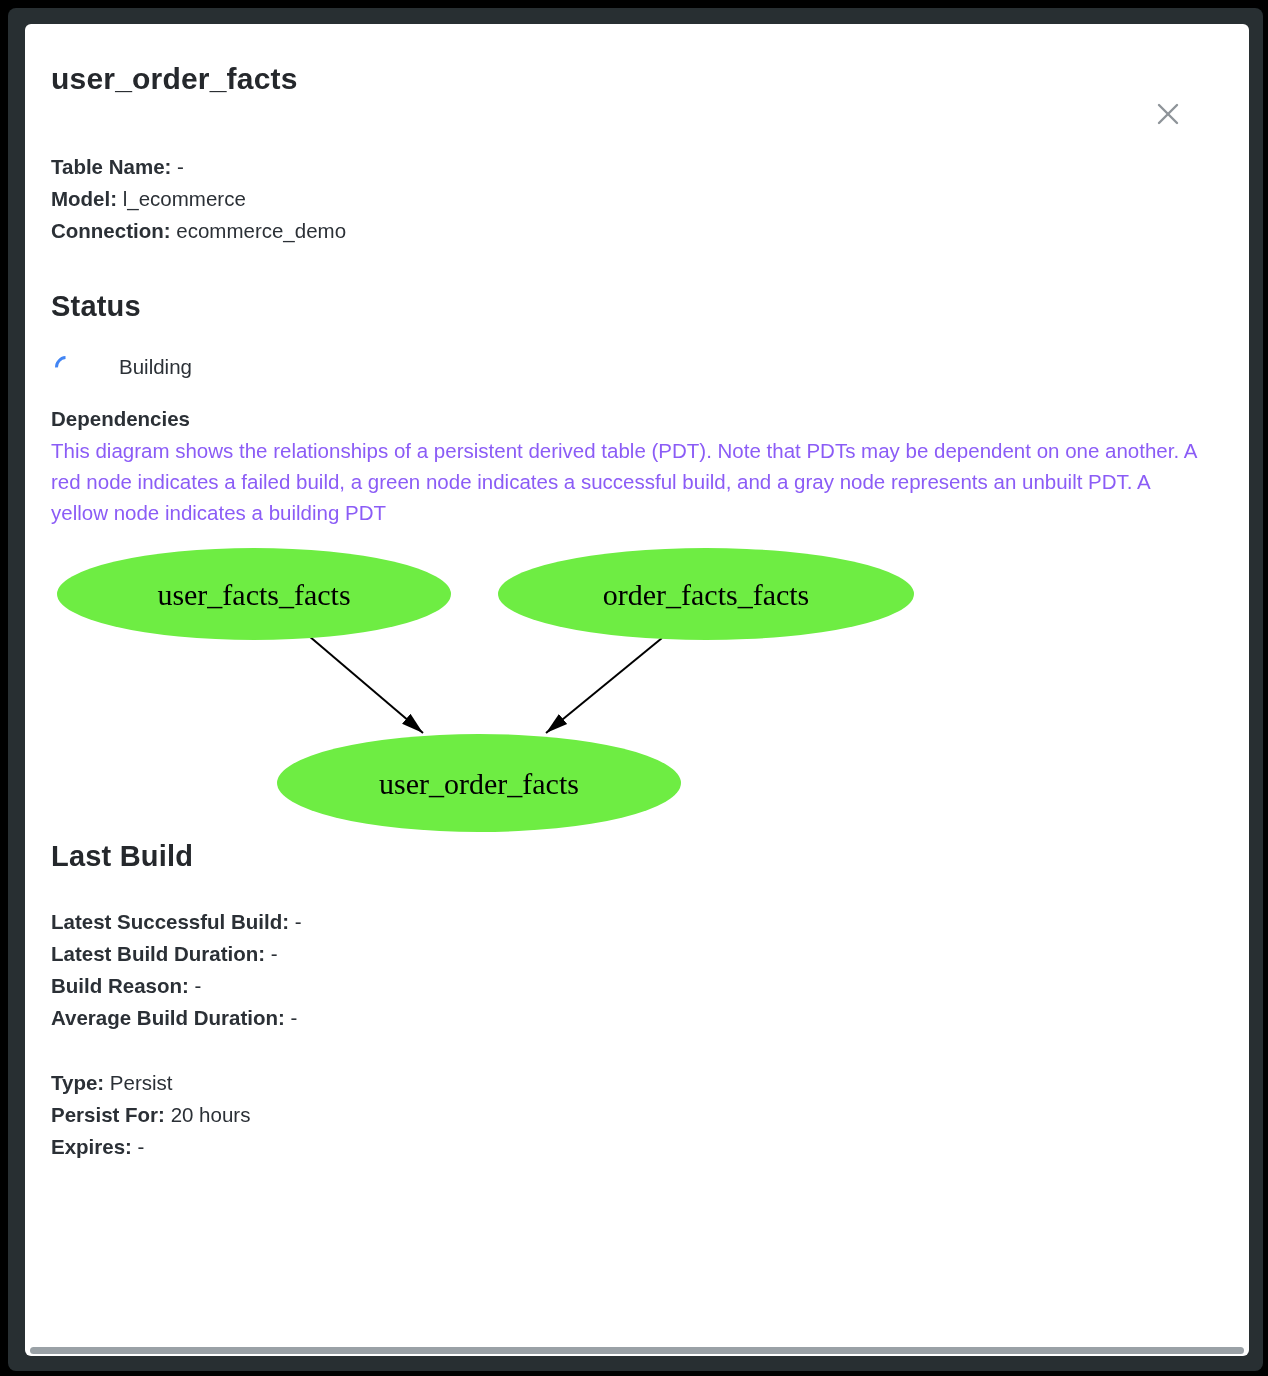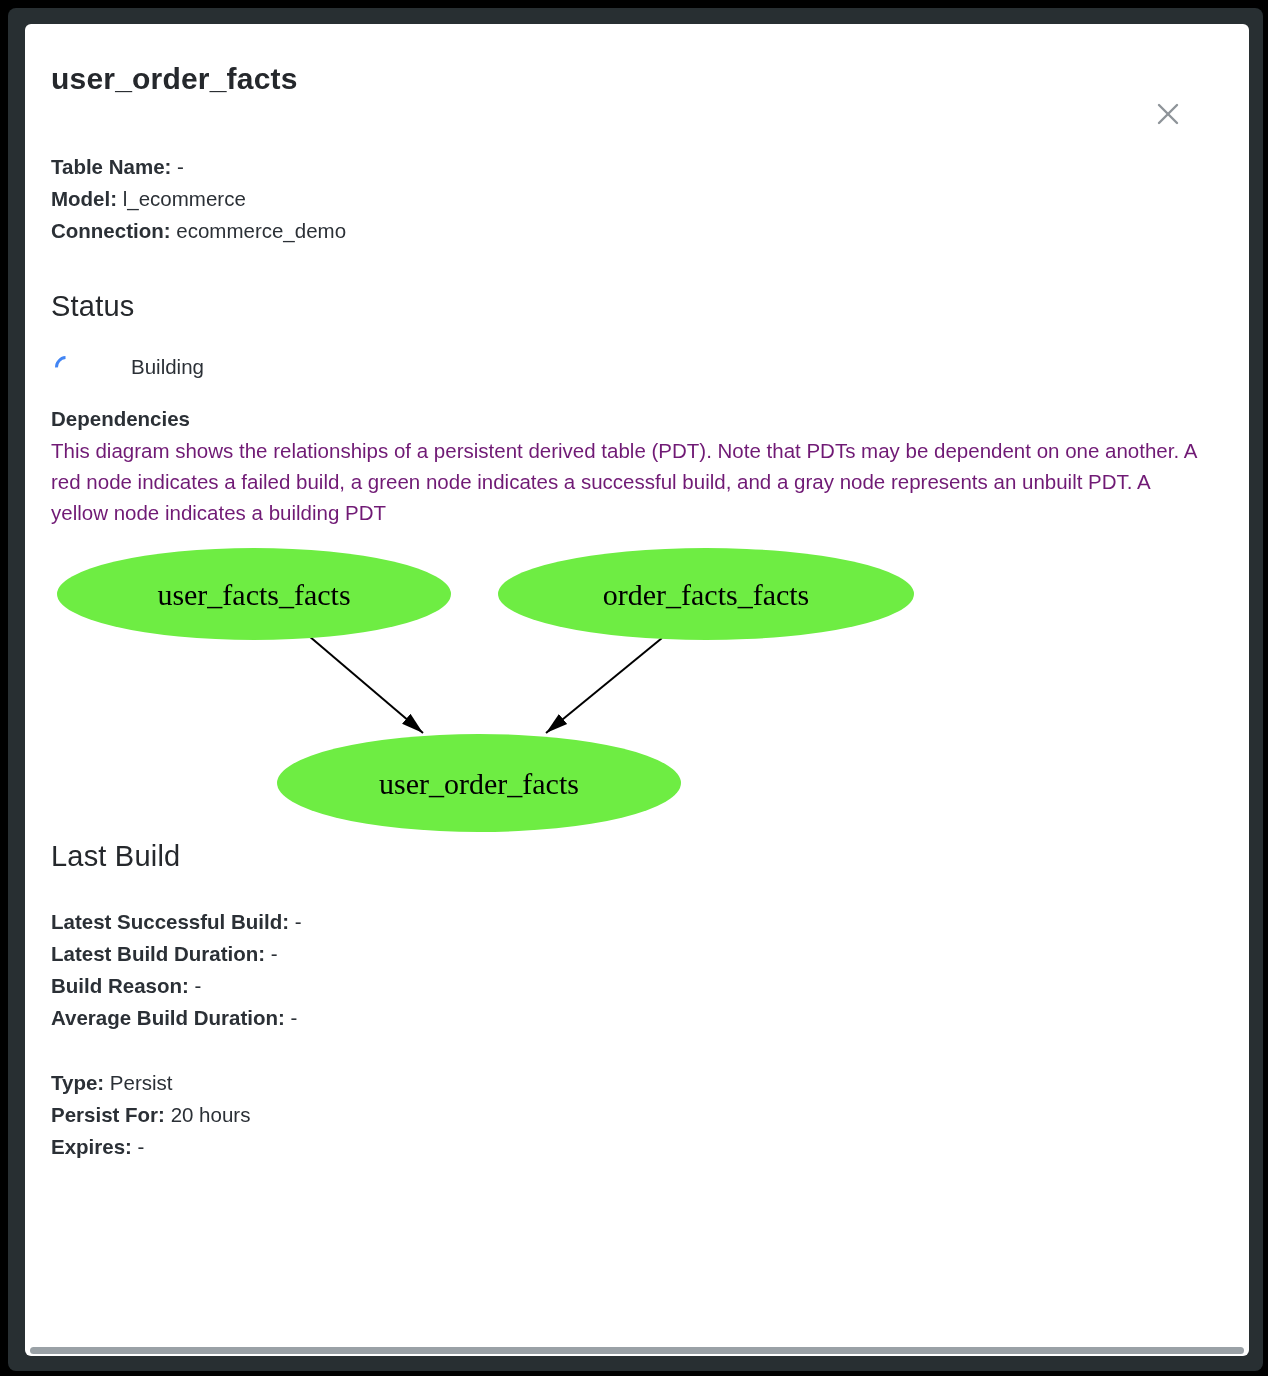--- a/index.html
+++ b/index.html
@@ -47,47 +47,47 @@
 
   .help-icon {
     display:inline-flex; align-items:center; justify-content:center;
     width:23px; height:23px; border-radius:50%;
     background:#b1b7bd; color:#ffffff;
     font-size:14px; font-weight:700; line-height:1;
     margin-left:10px; vertical-align:-4px; cursor:pointer;
   }
 
   .section-heading {
-    font-size:29px; line-height:34px; font-weight:400;
+    font-size:29px; line-height:34px; font-weight:700;
     color:#25282c; margin:0; letter-spacing:0.2px;
   }
   .status-heading { margin-top:42px; }
 
   .status-row {
     margin-top:29px;
-    display:flex; align-items:center; gap:54px;
+    display:flex; align-items:center; gap:42px;
     height:30px;
   }
   .spinner {
     width:22px; height:22px; margin-left:4px;
     border:3.5px solid transparent;
     border-top-color:#4285f4;
     border-radius:50%;
     transform:rotate(-48deg);
     box-sizing:border-box;
   }
   .status-text { font-size:20.5px; color:#2b3036; }
 
   .dep-label {
     margin-top:22px;
     font-size:20.5px; line-height:30px; font-weight:700; color:#2b3036;
   }
   .dep-text {
     margin:1px 0 0 0;
-    font-size:20.5px; line-height:31px; font-weight:400; color:#701a75;
+    font-size:20.5px; line-height:31px; font-weight:400; color:#8b5cf6;
     width:1150px;
   }
 
   .diagram { margin-top:11px; display:block; }
   .node-label {
     font-family:"Liberation Serif", serif;
     font-size:30px; fill:#000000;
   }
 
   .lastbuild-heading { }

